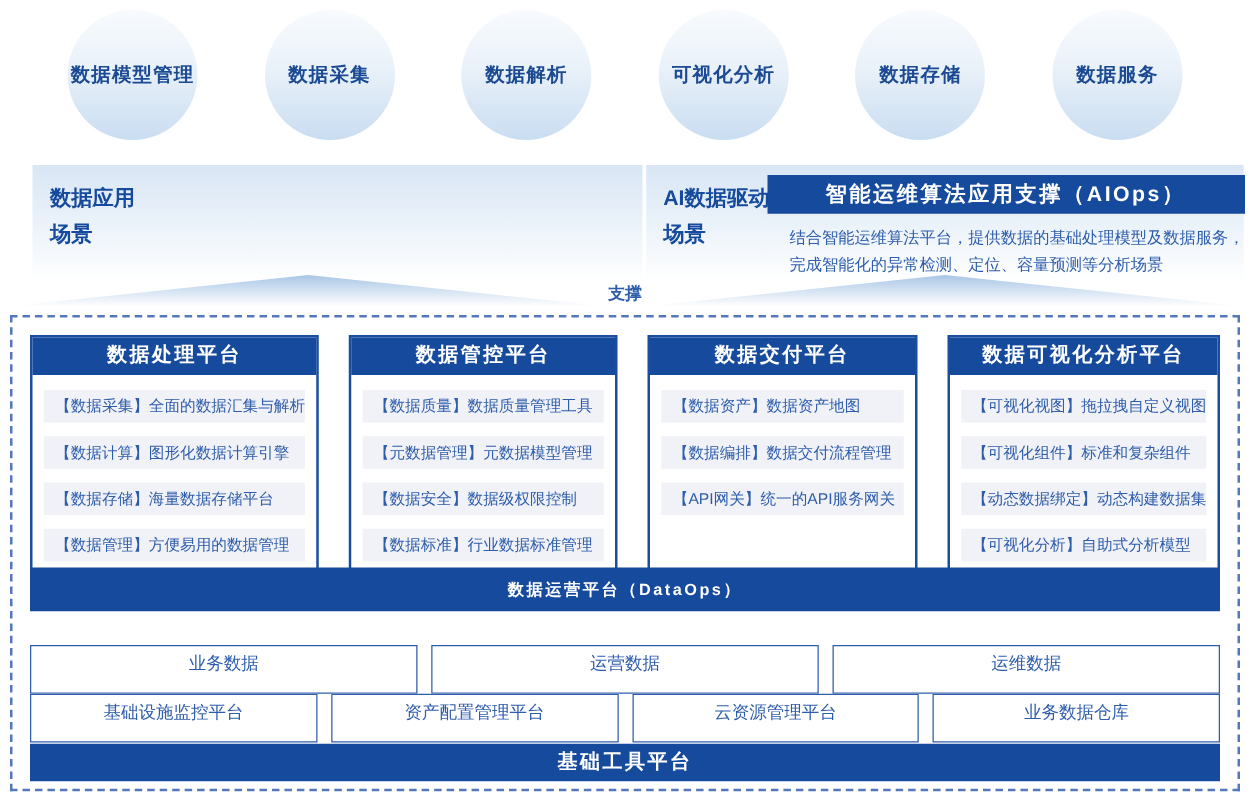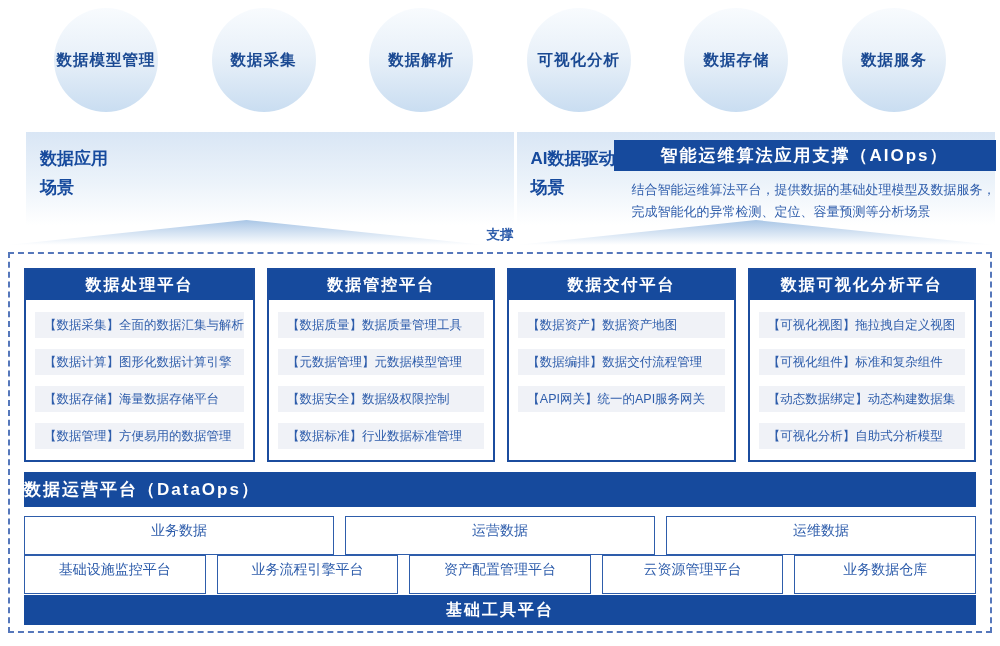--- a/index.html
+++ b/index.html
@@ -63,43 +63,43 @@
   }
 
   
   .main-box{
     position:absolute;left:8px;top:252px;width:984px;height:381px;
     border:2px dashed #5577bb;box-sizing:border-box;background:#ffffff;
   }
 
   .columns{
     position:absolute;left:14px;top:14px;width:952px;
-    display:flex;gap:12px;
+    display:flex;gap:24px;
   }
   .col{
     flex:1;border:2px solid #1b4c9e;background:#ffffff;box-sizing:border-box;
   }
   .col-header{
     background:#164a9d;color:#ffffff;font-weight:bold;font-size:16px;
     height:30px;line-height:30px;text-align:center;letter-spacing:2px;
     white-space:nowrap;
   }
   .col-items{
     padding:12px 9px 11px;display:flex;flex-direction:column;gap:11px;
   }
   .col-item{
     background:#f0f2f7;color:#2e5dab;font-size:12.5px;
     height:26px;line-height:26px;padding-left:9px;
     white-space:nowrap;overflow:hidden;
   }
 
   .dataops-bar{
-    position:absolute;left:14px;top:218px;width:952px;height:35px;
-    background:#164a9d;color:#ffffff;font-weight:bold;font-size:17px;
-    line-height:35px;text-align:left;letter-spacing:2px;
+    position:absolute;left:14px;top:200px;width:952px;height:35px;
+    background:#164a9d;color:#ffffff;font-weight:bold;font-size:13px;
+    line-height:35px;text-align:center;letter-spacing:2px;
   }
 
   .box-row{
     position:absolute;left:14px;width:952px;display:flex;gap:11px;
   }
   .box-row.sources{top:262px;}
   .box-row.infra{top:301px;}
   .white-box{
     flex:1;height:39px;box-sizing:border-box;
     border:1.5px solid #2e5dab;background:#ffffff;
@@ -207,21 +207,20 @@
     <div class="dataops-bar">数据运营平台（DataOps）</div>
 
     <div class="box-row sources">
         <div class="white-box">业务数据</div>
         <div class="white-box">运营数据</div>
         <div class="white-box">运维数据</div>
       </div>
 
     <div class="box-row infra">
         <div class="white-box">基础设施监控平台</div>
-        <div class="white-box">业务流程引擎平台</div>
         <div class="white-box">资产配置管理平台</div>
         <div class="white-box">云资源管理平台</div>
         <div class="white-box">业务数据仓库</div>
       </div>
 
     <div class="base-bar">基础工具平台</div>
 
   </div>
 
 </div>

